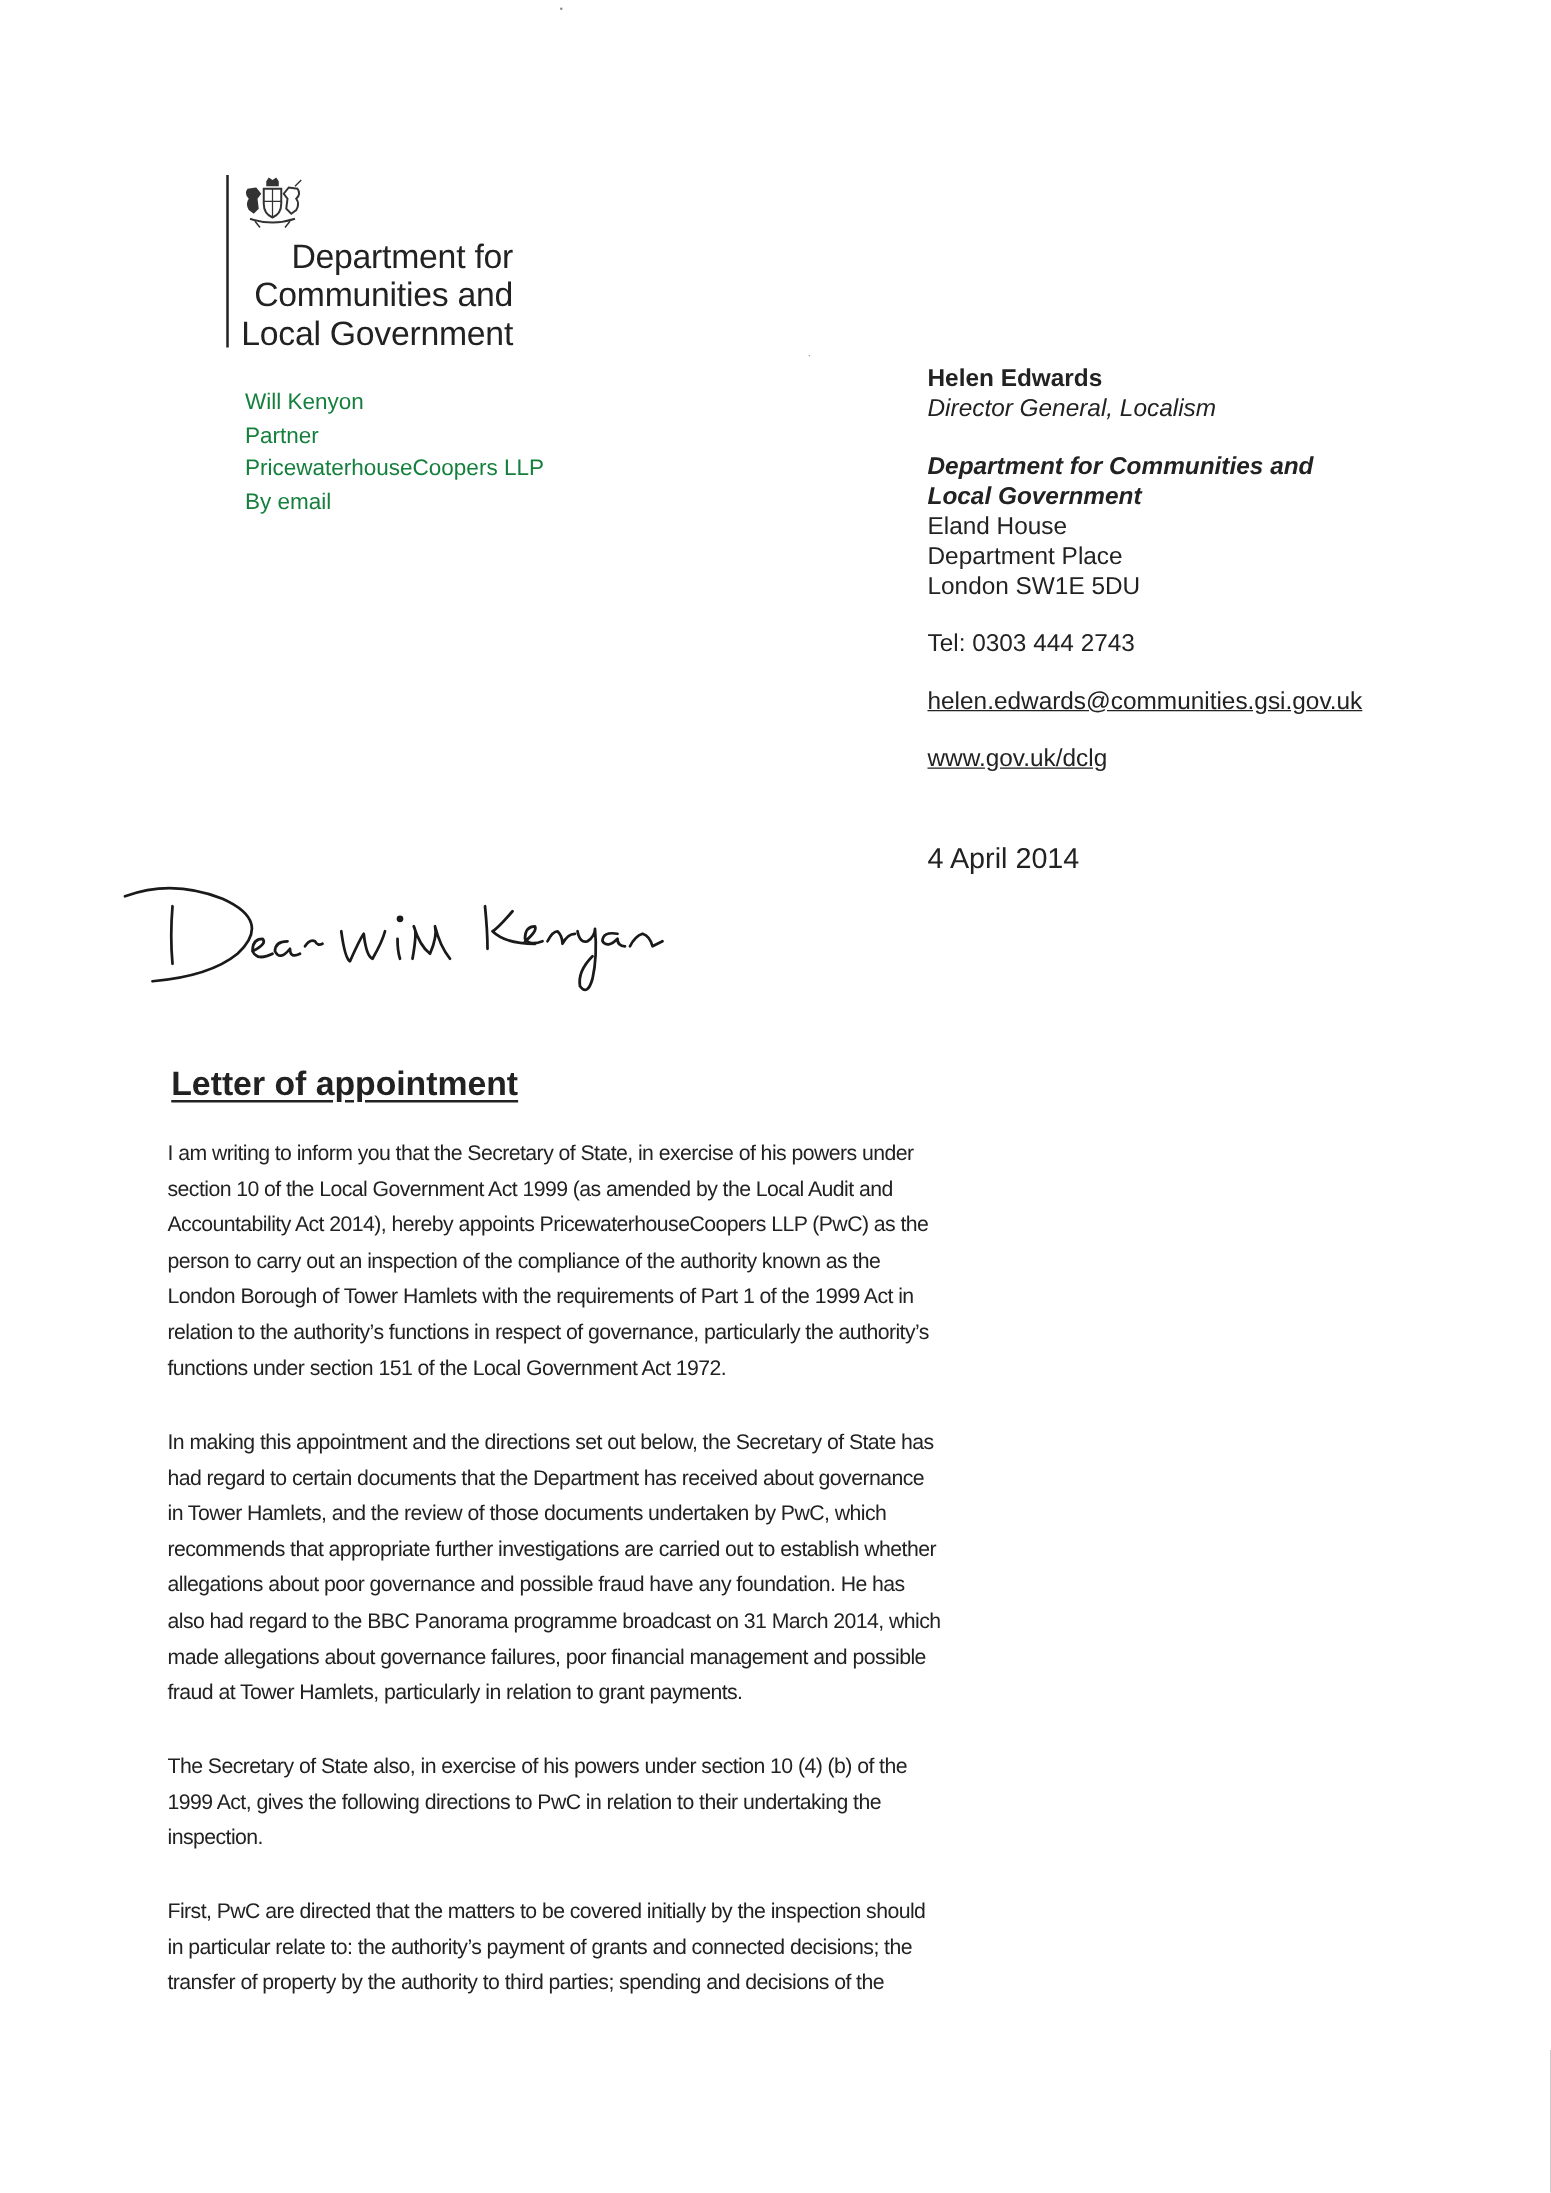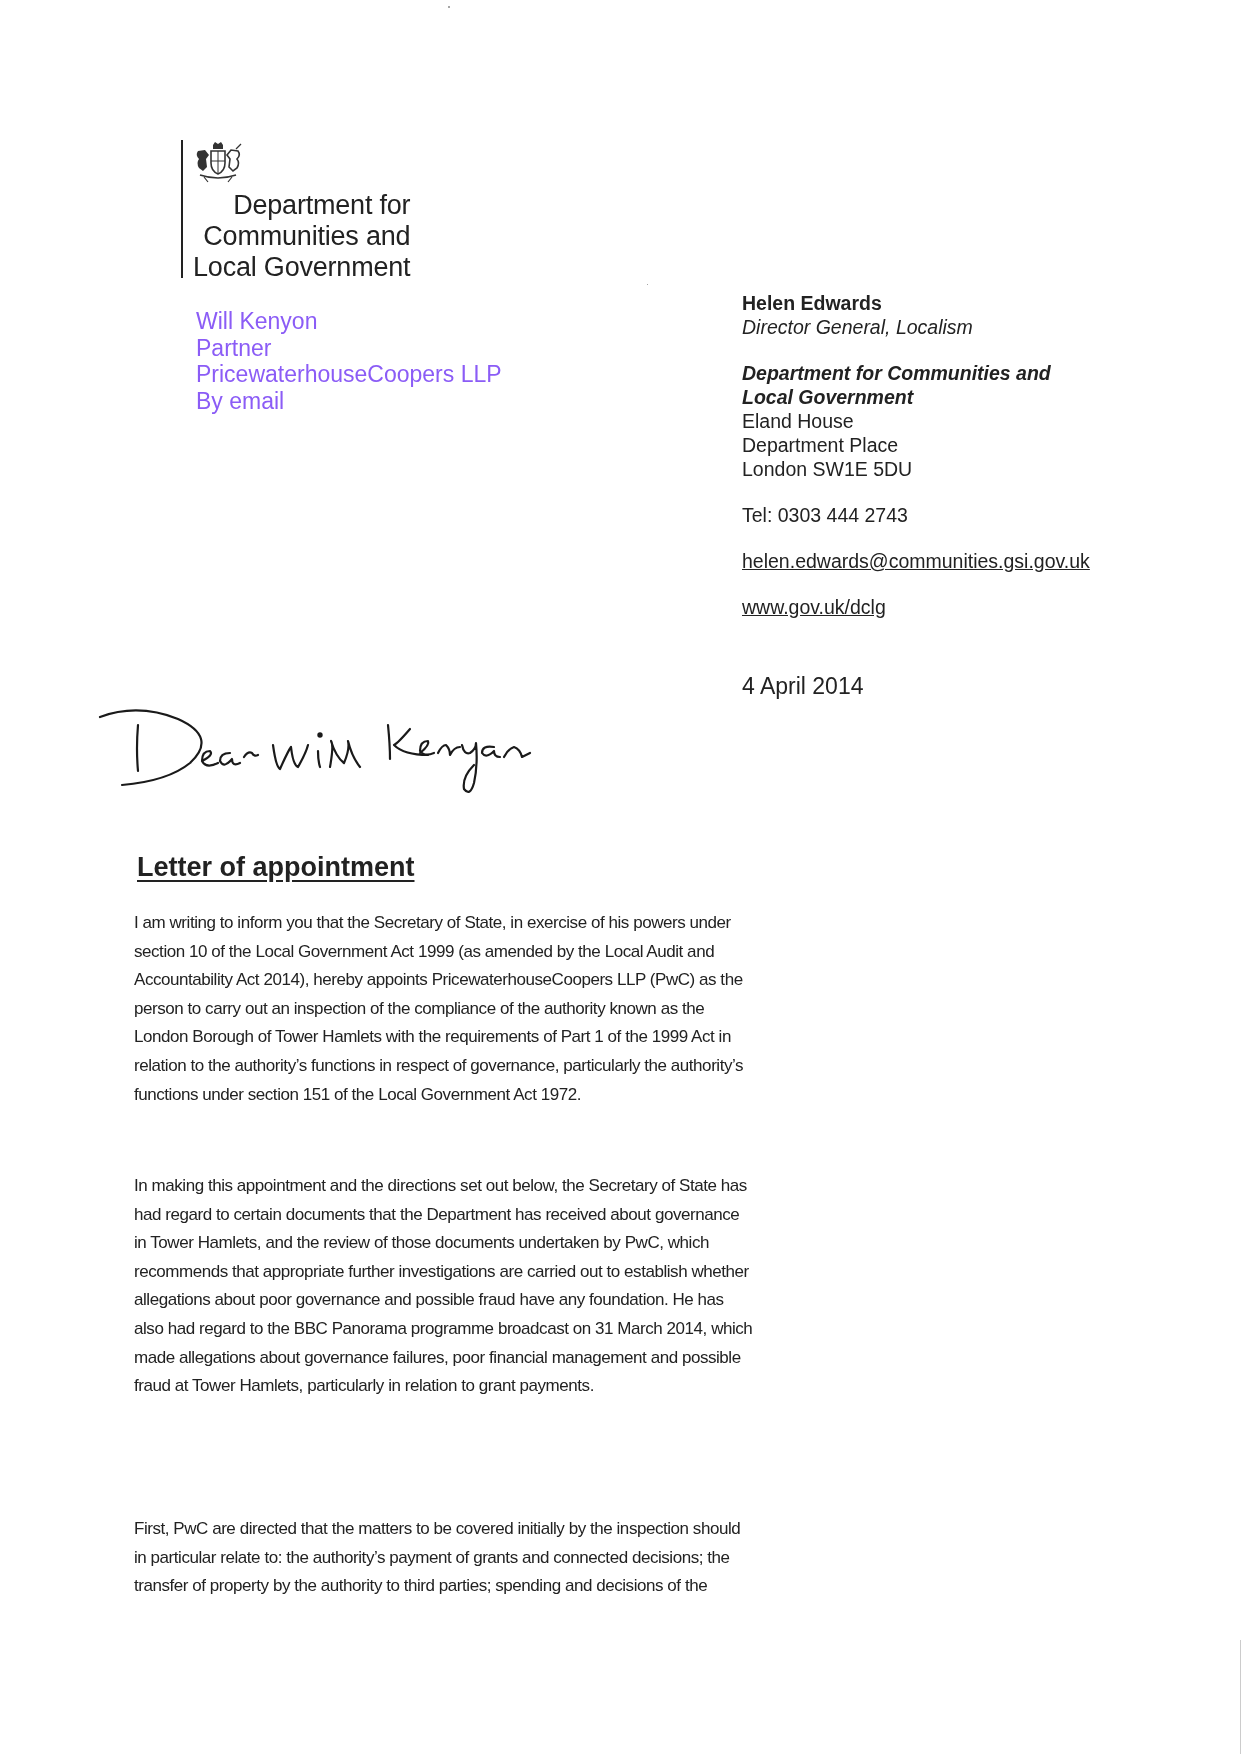--- a/index.html
+++ b/index.html
@@ -7,21 +7,21 @@
          font-family: "Liberation Sans", sans-serif; color: #1a1a1a; }
   .page { position: absolute; inset: 0; background: #ffffff; }
 
   
   .crest-rule { position: absolute; left: 181px; top: 140px; width: 2px; height: 138px; background: #222; }
   .crest { position: absolute; left: 192px; top: 141px; width: 52px; height: 42px; }
   .dept-name { position: absolute; left: 193px; top: 190px; font-size: 27px; line-height: 31px; color: #222; letter-spacing: -0.2px; }
   .dept-name div { white-space: nowrap; text-align: right; }
 
   
-  .recipient { position: absolute; left: 196px; top: 308px; font-size: 23px; line-height: 26.5px; color: #8b5cf6; }
+  .recipient { position: absolute; left: 196px; top: 308px; font-size: 18px; line-height: 26.5px; color: #15803d; }
   .recipient div { white-space: nowrap; }
 
   
   .sender { position: absolute; left: 742px; top: 291px; font-size: 19.5px; line-height: 24px; color: #222; }
   .sender div { white-space: nowrap; }
   .sender .name { font-weight: bold; }
   .sender .role { font-style: italic; }
   .sender .org { font-weight: bold; font-style: italic; }
   .gap-md { height: 22px; }
   .sender a { color: #222; text-decoration: underline; }
@@ -32,21 +32,21 @@
 
   
   .heading { position: absolute; left: 137px; top: 852px; font-size: 27px; font-weight: bold;
              text-decoration: underline; text-underline-offset: 4px; color: #222; white-space: nowrap; }
 
   
   .body-text { position: absolute; left: 134px; width: 960px; font-size: 17px; line-height: 28.6px;
                color: #222; letter-spacing: -0.45px; font-stretch: condensed; }
   .body-text div { white-space: nowrap; }
   .p1 { top: 909px; }
-  .p2 { top: 1140px; margin-top: 32px; }
+  .p2 { top: 1140px; }
   .p3 { top: 1399px; }
   .p4 { top: 1515px; }
 
   .scan-dot { position: absolute; background: #888; border-radius: 50%; }
   .edge-line { position: absolute; right: 0; top: 1640px; width: 1px; height: 114px; background: #ccc; }
 </style>
 </head>
 <body>
 
 <div class="page">
@@ -143,20 +143,25 @@
     <div>In making this appointment and the directions set out below, the Secretary of State has</div>
     <div>had regard to certain documents that the Department has received about governance</div>
     <div>in Tower Hamlets, and the review of those documents undertaken by PwC, which</div>
     <div>recommends that appropriate further investigations are carried out to establish whether</div>
     <div>allegations about poor governance and possible fraud have any foundation. He has</div>
     <div>also had regard to the BBC Panorama programme broadcast on 31 March 2014, which</div>
     <div>made allegations about governance failures, poor financial management and possible</div>
     <div>fraud at Tower Hamlets, particularly in relation to grant payments.</div>
   </div>
 
+  <div class="body-text p3">
+    <div>The Secretary of State also, in exercise of his powers under section 10 (4) (b) of the</div>
+    <div>1999 Act, gives the following directions to PwC in relation to their undertaking the</div>
+    <div>inspection.</div>
+  </div>
 
   <div class="body-text p4">
     <div>First, PwC are directed that the matters to be covered initially by the inspection should</div>
     <div>in particular relate to: the authority’s payment of grants and connected decisions; the</div>
     <div>transfer of property by the authority to third parties; spending and decisions of the</div>
   </div>
 
   <div class="scan-dot" style="left:448px; top:6px; width:2px; height:2px;"></div>
   <div class="scan-dot" style="left:647px; top:284px; width:1px; height:1px;"></div>
   <div class="edge-line"></div>

